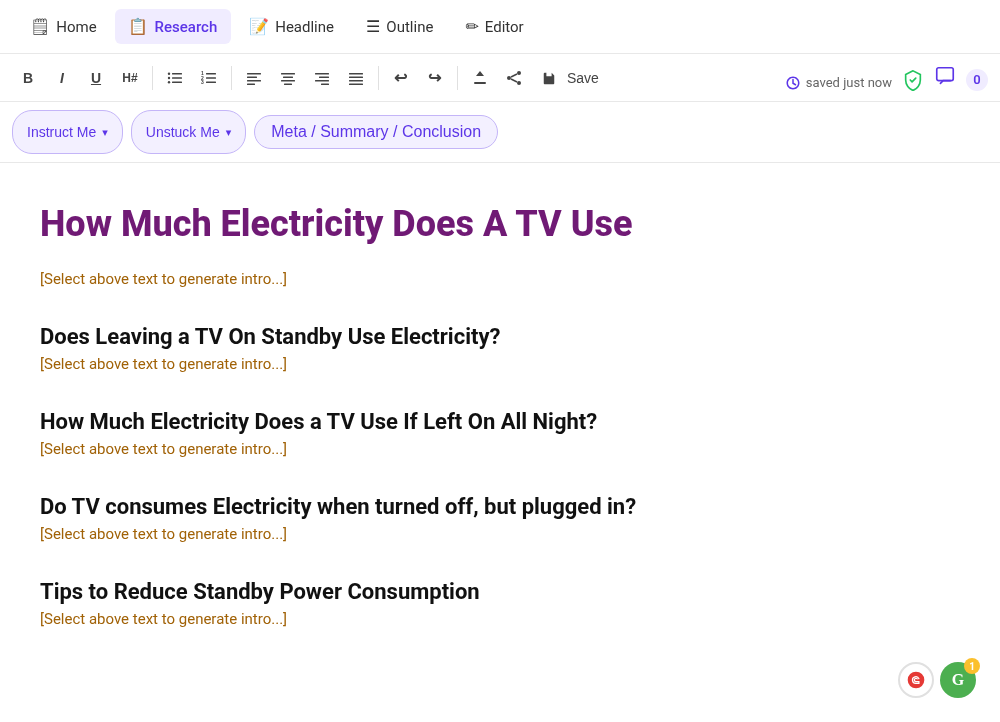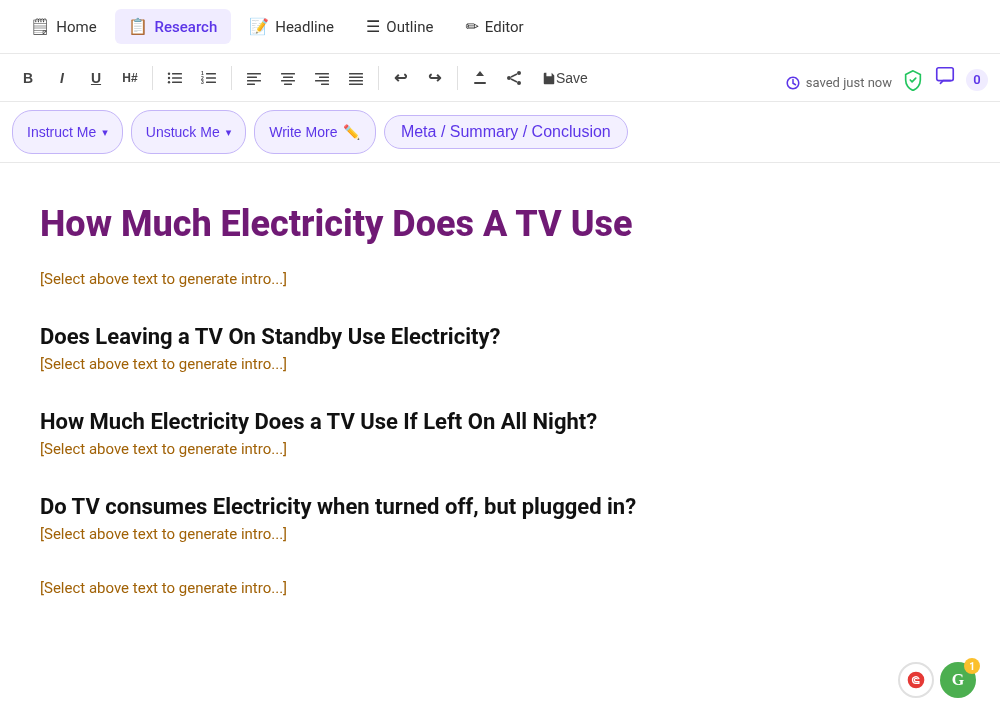--- a/index.html
+++ b/index.html
@@ -55,21 +55,21 @@
     }
     .toolbar-divider {
       width: 1px;
       height: 24px;
       background: #e0e0e0;
       margin: 0 4px;
     }
     .save-btn {
       display: flex;
       align-items: center;
-      gap: 0;
+      gap: 11px;
       padding: 4px 10px;
       border: none;
       background: transparent;
       border-radius: 4px;
       cursor: pointer;
       color: #444;
       font-size: 14px;
       font-weight: 500;
     }
     .toolbar-right {
@@ -362,24 +362,20 @@
 
 <div class="ai-toolbar">
   <button class="ai-btn">
     <span>Instruct Me</span>
     <span class="chevron">▾</span>
   </button>
   <button class="ai-btn">
     <span>Unstuck Me</span>
     <span class="chevron">▾</span>
   </button>
-  <button class="ai-btn">
-    <span>Write More</span>
-    <span style="font-size:14px;">✏️</span>
-  </button>
   <button class="meta-btn">
     <span>Meta / Summary / Conclusion</span>
   </button>
 </div>
 
 <div class="editor-area">
   <h1 class="doc-title">How Much Electricity Does A TV Use</h1>
 
   <div class="section">
     <p class="section-placeholder">[Select above text to generate intro...]</p>
@@ -394,20 +390,21 @@
     <h2 class="section-heading">How Much Electricity Does a TV Use If Left On All Night?</h2>
     <p class="section-placeholder">[Select above text to generate intro...]</p>
   </div>
 
   <div class="section">
     <h2 class="section-heading">Do TV consumes Electricity when turned off, but plugged in?</h2>
     <p class="section-placeholder">[Select above text to generate intro...]</p>
   </div>
 
   <div class="section">
+    <h2 class="section-heading">Tips to Reduce Standby Power Consumption</h2>
     <p class="section-placeholder">[Select above text to generate intro...]</p>
   </div>
 </div>
 
 <div class="bottom-right-icons">
   <div class="circle-icon grammarly-icon">
     <svg width="20" height="20" viewBox="0 0 24 24">
       <circle cx="12" cy="12" r="10" fill="#e53935"></circle>
       <path d="M15.5 10.5A4 4 0 1 0 12 16h3.5v-2H12a2 2 0 1 1 1.5-3.35" stroke="white" stroke-width="1.5" fill="none" stroke-linecap="round"></path>
     </svg>

